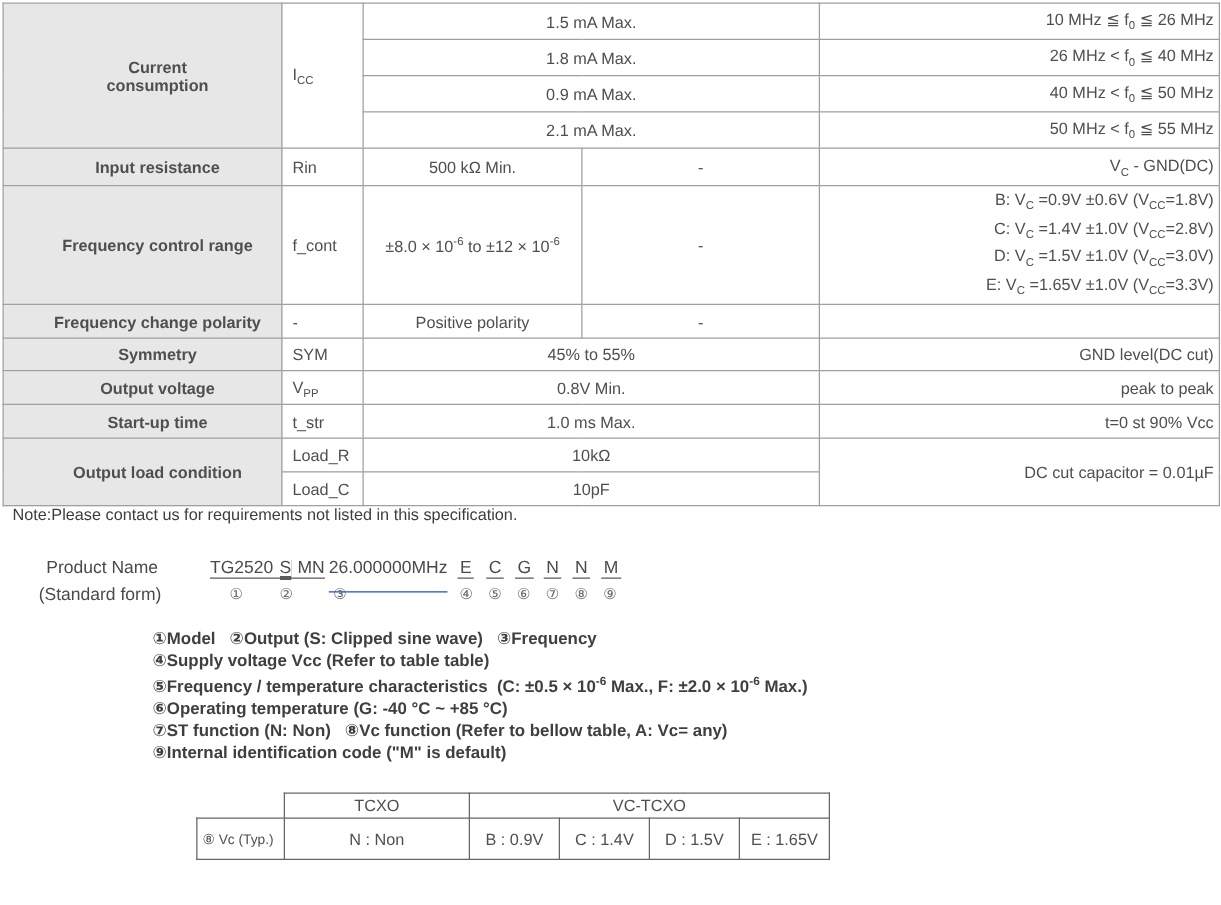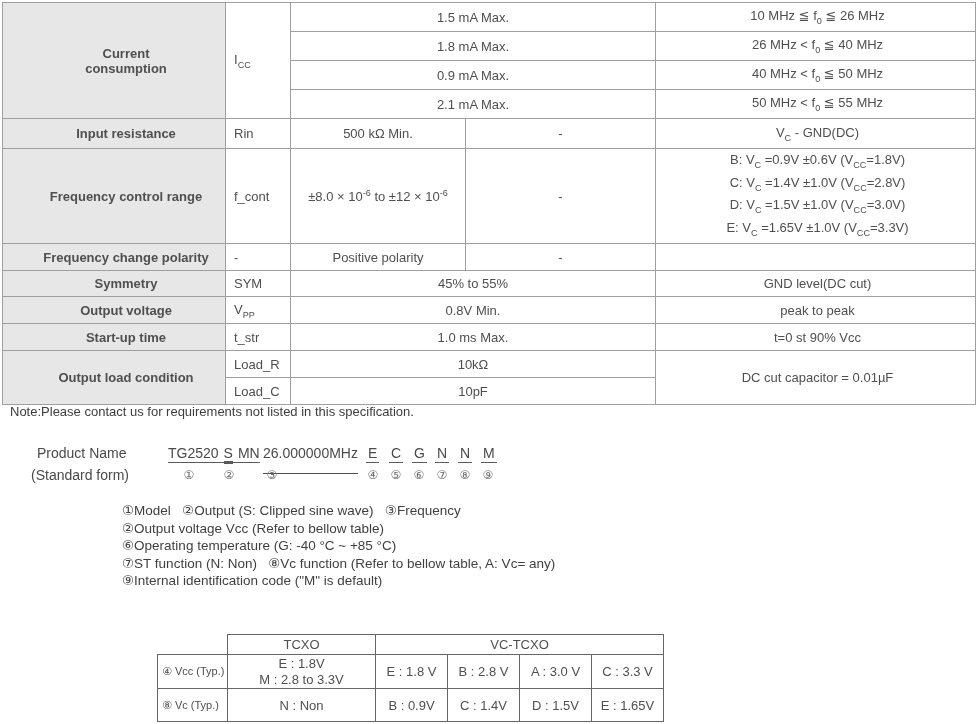--- a/index.html
+++ b/index.html
@@ -7,40 +7,40 @@
         font-family:"Liberation Sans","DejaVu Sans",sans-serif;color:#4a4a4a;}
   table{border-collapse:collapse;}
   sub{font-size:70%;} sup{font-size:70%;}
 
   
   .spec{position:absolute;left:2px;top:2px;width:973px;table-layout:fixed;}
   .spec td{border:1px solid #9f9f9f;font-size:13px;color:#4f4f4f;padding:2px 4px;vertical-align:middle;}
   .spec .lbl{background:#e7e7e7;font-weight:bold;text-align:center;padding-left:28px;}
   .spec .sym{text-align:left;padding-left:8px;}
   .spec .val{text-align:center;}
-  .spec .cond{text-align:center;padding-left:8px;}
+  .spec .cond{text-align:right;padding-left:8px;}
   .pre{white-space:pre-line;}
   .spec .cond.pre{line-height:18px;margin-top:24px;}
 
   
   .note{position:absolute;left:10px;top:404px;font-size:13px;color:#3d3d3d;}
 
   
   .product{position:absolute;left:0;top:440px;width:829px;height:60px;font-size:14px;color:#4a4a4a;}
   .product .pn1{position:absolute;left:37px;top:5px;}
   .product .pn2{position:absolute;left:31px;top:27px;}
   .code-group{position:absolute;left:168px;top:5px;border-bottom:1px solid #5a5a5a;padding-bottom:1px;}
   .code-output{box-shadow:0 3px 0 #5a5a5a;margin:0 5px;}
   .code-freq{position:absolute;left:263px;top:5px;border-bottom:1px solid #1d4ed8;padding-bottom:12px;}
   .code-letter{position:absolute;top:5px;border-bottom:1px solid #5a5a5a;padding:0 2px 1px 2px;}
   .code-num{position:absolute;top:28px;width:14px;text-align:center;font-size:12px;color:#6a6a6a;}
 
   
   .legend{position:absolute;left:122px;top:502px;font-size:13.5px;color:#3f3f3f;}
-  .legend div{line-height:17.5px;white-space:pre-wrap;}
+  .legend div{line-height:17.5px;white-space:pre-wrap;font-weight:bold;}
 
   
   .fn-title{position:absolute;left:154px;top:615px;font-size:13.5px;color:#3f3f3f;white-space:pre;}
   .fn{position:absolute;left:157px;top:634px;table-layout:fixed;}
   .fn td{border:1px solid #666;font-size:13px;color:#4f4f4f;text-align:center;vertical-align:middle;padding:0 2px;}
   .fn td.blank{border:none;background:transparent;}
   .fn .rowlab{font-size:11px;text-align:left;padding-left:4px;}
   .fn .two{white-space:pre-line;line-height:16px;}
 </style>
 </head>
@@ -160,49 +160,41 @@
     <span class="code-num" style="left:366px">④</span>
     <span class="code-num" style="left:389px">⑤</span>
     <span class="code-num" style="left:412px">⑥</span>
     <span class="code-num" style="left:435px">⑦</span>
     <span class="code-num" style="left:458px">⑧</span>
     <span class="code-num" style="left:481px">⑨</span>
   </div>
 
   <div class="legend">
     <div>①Model   ②Output (S: Clipped sine wave)   ③Frequency</div>
-    <div>②Output voltage Vcc (Refer to bellow table)</div>
+    <div>④Supply voltage Vcc (Refer to table table)</div>
+    <div>⑤Frequency / temperature characteristics  (C: ±0.5 × 10<sup>-6</sup> Max., F: ±2.0 × 10<sup>-6</sup> Max.)</div>
     <div>⑥Operating temperature (G: -40 °C ~ +85 °C)</div>
     <div>⑦ST function (N: Non)   ⑧Vc function (Refer to bellow table, A: Vc= any)</div>
     <div>⑨Internal identification code ("M" is default)</div>
   </div>
 
   <table class="fn">
     <colgroup>
       <col style="width:70px">
         <col style="width:148px">
         <col style="width:72px">
         <col style="width:72px">
         <col style="width:72px">
         <col style="width:72px">
     </colgroup>
     <tbody>
       <tr style="height:20px">
         <td class="blank"></td>
         <td>TCXO</td>
         <td colspan="4">VC-TCXO</td>
-      </tr>
-      <tr style="height:34px">
-        <td class="rowlab">④ Vcc (Typ.)</td>
-        <td class="two">E : 1.8V
-M : 2.8 to 3.3V</td>
-        <td>E : 1.8 V</td>
-        <td>B : 2.8 V</td>
-        <td>A : 3.0 V</td>
-        <td>C : 3.3 V</td>
       </tr>
       <tr style="height:33px">
         <td class="rowlab">⑧ Vc (Typ.)</td>
         <td>N : Non</td>
         <td>B : 0.9V</td>
         <td>C : 1.4V</td>
         <td>D : 1.5V</td>
         <td>E : 1.65V</td>
       </tr>
     </tbody>

